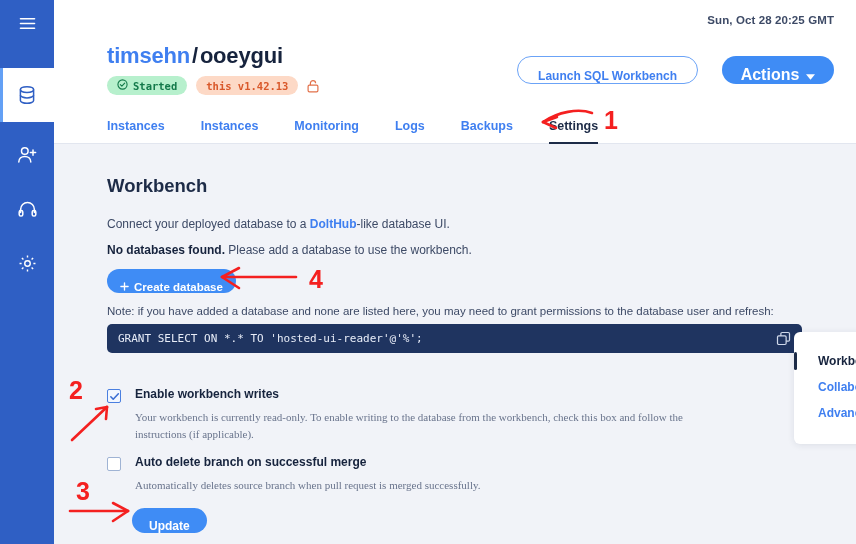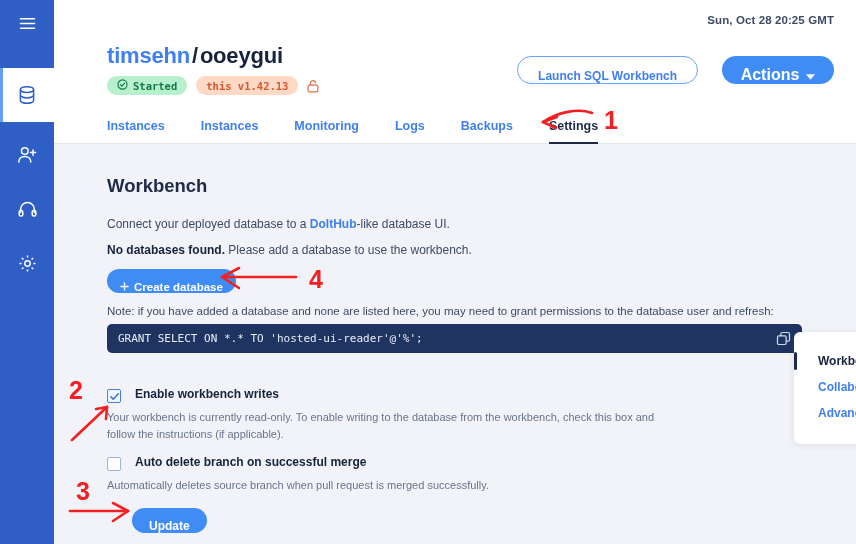--- a/index.html
+++ b/index.html
@@ -162,23 +162,24 @@
     border-radius: 2px; background: #ffffff;
   }
   .cbox.checked { border-color: #4a7fe0; background: #f2f7ff; }
   .cbox svg { position: absolute; left: 1px; top: 1px; }
   .cb-label {
     margin-left: 28px;
     font-size: 12px; font-weight: bold; color: #16233d;
     white-space: nowrap;
   }
   .cb-desc {
-    margin-top: 8px;
+    margin-left: 28px; margin-top: 8px;
     font-size: 11px; color: #69748c; line-height: 1.55;
     width: 560px;
+    font-family: Liberation Serif, serif;
   }
 
   
   .side-panel {
     position: absolute; left: 740px; top: 188px;
     width: 140px; padding: 16px 0 18px 0;
     background: #ffffff;
     border-radius: 6px 0 0 6px;
     box-shadow: 0 1px 7px rgba(29,43,71,.10);
   }

